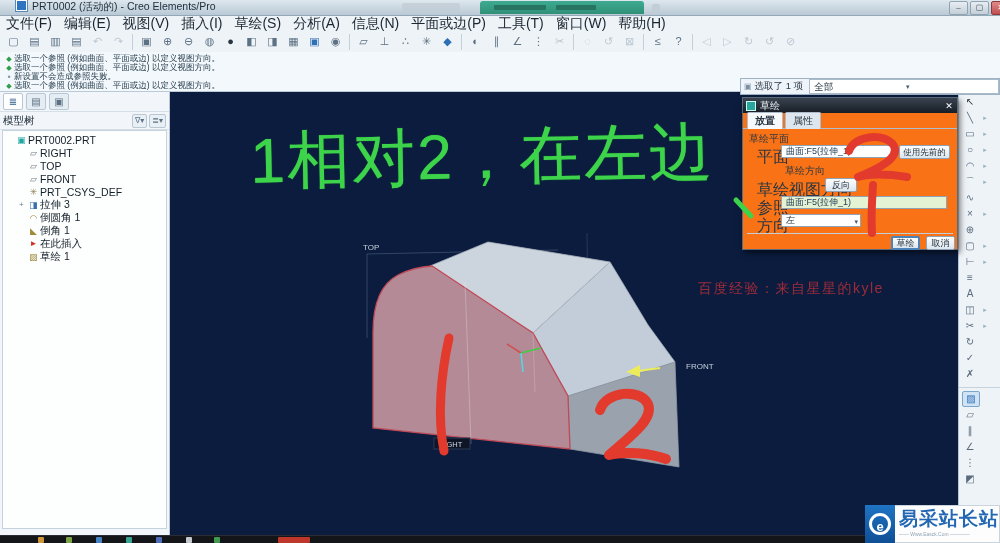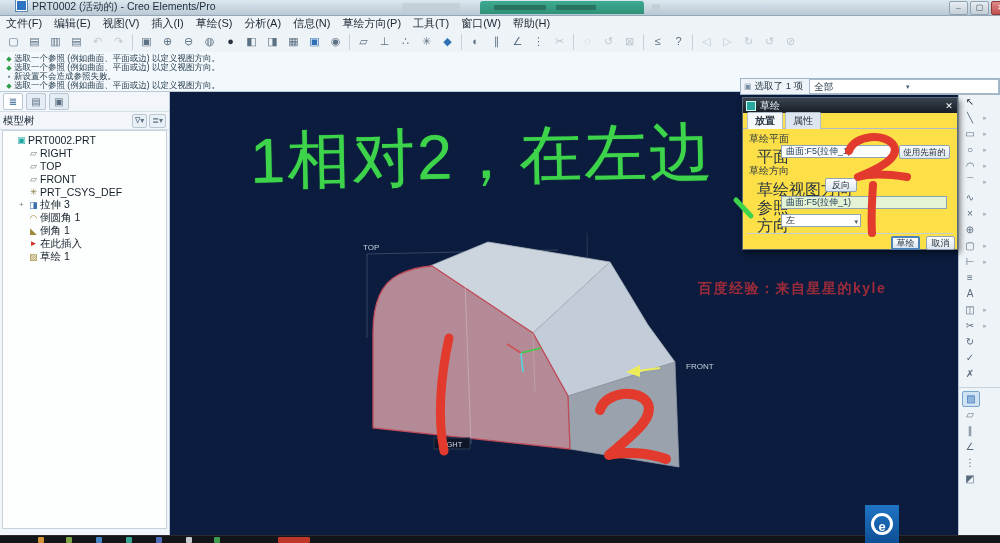--- a/index.html
+++ b/index.html
@@ -15,21 +15,21 @@
   .bg-tab{position:absolute;left:480px;top:1px;width:164px;height:13px;border-radius:3px 3px 0 0;
     background:linear-gradient(#35a88c,#2a8d74);opacity:.95;}
   .bg-tab i{position:absolute;top:4px;height:5px;background:#1f6f5b;border-radius:1px;}
   .bg-frag2{position:absolute;left:652px;top:4px;width:8px;height:8px;background:#c2cdd6;border-radius:2px;}
   .winbtns{position:absolute;right:2px;top:1px;display:flex;gap:2px;}
   .winbtn{width:17px;height:12px;font-size:8px;line-height:12px;text-align:center;color:#3c4c58;
     background:linear-gradient(#e8eef3,#c3ced7);border:1px solid #8fa3b2;border-radius:2px;}
   .winbtn.close{background:linear-gradient(#e08989,#c04f4f);color:#fff;border-color:#8f3a3a;}
   
   .menubar{position:absolute;left:0;top:16px;width:1000px;height:15px;background:#eef3f8;
-    display:flex;align-items:center;font-size:11px;color:#1c2630;}
+    display:flex;align-items:center;font-size:14px;color:#1c2630;}
   .menu-item{padding:0 6px;white-space:nowrap;}
   
   .toolbar{position:absolute;left:0;top:31px;width:1000px;height:21px;background:#eef3f8;
     border-bottom:1px solid #cdd8e2;display:flex;align-items:center;padding-left:3px;}
   .tbcell{width:17px;height:17px;margin:0 1px;font-size:11px;line-height:17px;text-align:center;
     color:#5d7184;border:1px solid transparent;border-radius:2px;}
   .tbcell.gray{color:#bcc7d1;}
   .tbcell.dark{color:#2a3540;}
   .tbcell.blue{color:#2e6fb5;}
   .tbcell.divider{width:1px;height:16px;margin:0 3px;background:#c4cfd9;border:none;border-radius:0;}
@@ -73,34 +73,34 @@
   .ticon.teal{color:#1fa8a2;}
   .ticon.plane{color:#6f7680;}
   .ticon.csys{color:#8a8050;}
   .ticon.feat{color:#3a6fae;}
   .ticon.feat2{color:#a08a3a;}
   .ticon.ins{color:#cc3322;font-size:8px;}
   
   .viewport{position:absolute;left:170px;top:0;width:788px;height:443px;background:#0b1c3e;overflow:hidden;}
   .note{position:absolute;left:80px;top:22px;font-size:63px;letter-spacing:2px;color:#3dd34b;
     transform:rotate(-1.2deg);white-space:nowrap;text-shadow:0 0 1px #2aa838;}
-  .credit{position:absolute;left:528px;top:188px;font-size:14px;font-weight:bold;color:#9e2b3a;
+  .credit{position:absolute;left:528px;top:188px;font-size:14px;font-weight:normal;color:#9e2b3a;
     letter-spacing:1.5px;white-space:nowrap;}
   
   .rtb{position:absolute;left:958px;top:0;width:42px;height:443px;background:#eef3f8;
     border-left:1px solid #b5c4d2;box-sizing:border-box;padding-top:2px;}
   .rrow{height:16px;display:flex;align-items:center;padding-left:3px;}
   .rrow.divider{height:5px;border-bottom:1px solid #c6d2dc;margin-bottom:3px;padding:0;}
   .rmain{width:16px;height:14px;font-size:10px;line-height:14px;text-align:center;color:#5a6b7c;border-radius:2px;}
   .rrow.dark .rmain{color:#202b36;}
   .rrow.active .rmain{background:#cfe3f5;border:1px solid #7aa6cc;color:#2e6fb5;}
   .rfly{width:14px;font-size:7px;color:#9fb0bf;text-align:center;}
   
   .dialog{position:absolute;left:742px;top:97px;width:216px;height:153px;z-index:40;
-    background:#fde047;border:1px solid #5a6a78;box-shadow:2px 3px 6px rgba(0,0,0,.55);box-sizing:border-box;}
+    background:#f97316;border:1px solid #5a6a78;box-shadow:2px 3px 6px rgba(0,0,0,.55);box-sizing:border-box;}
   .dlg-title{position:absolute;left:0;top:0;right:0;height:15px;
     background:linear-gradient(#39434f,#171d26);display:flex;align-items:center;
     font-size:10px;color:#f0f4f8;}
   .dlg-icon{width:8px;height:8px;background:#2aa6a0;border:1px solid #cfe;margin:0 4px 0 3px;}
   .dlg-title .dtl{flex:1;}
   .dlg-close{width:16px;text-align:center;font-size:9px;color:#fff;}
   .dlg-tabs{position:absolute;left:0;top:15px;right:0;height:15px;border-bottom:1px solid #aebccb;
     display:flex;align-items:center;padding-left:4px;font-size:10px;color:#2a3642;}
   .dtab{padding:1px 7px;border:1px solid #aebccb;border-bottom:none;background:#dde6ee;margin-right:2px;
     border-radius:2px 2px 0 0;}
@@ -163,21 +163,21 @@
 
   <div class="menubar">
 
   <span class="menu-item">文件(F)</span>
       <span class="menu-item">编辑(E)</span>
       <span class="menu-item">视图(V)</span>
       <span class="menu-item">插入(I)</span>
       <span class="menu-item">草绘(S)</span>
       <span class="menu-item">分析(A)</span>
       <span class="menu-item">信息(N)</span>
-      <span class="menu-item">草绘方向(P)</span>
+      <span class="menu-item">平面或边(P)</span>
       <span class="menu-item">工具(T)</span>
       <span class="menu-item">窗口(W)</span>
       <span class="menu-item">帮助(H)</span>
     </div>
 
   <div class="toolbar">
 
   <span class="tbcell">▢</span>
       <span class="tbcell">▤</span>
       <span class="tbcell">▥</span>
@@ -512,21 +512,21 @@
       <span class="dlg-close">✕</span>
     </div>
     <div class="dlg-tabs">
       <span class="dtab active">放置</span>
       <span class="dtab">属性</span>
     </div>
     <span class="dcap" style="top:34px;">草绘平面</span>
     <span class="dlabel" style="left:14px;top:49px;">平面</span>
     <span class="dfield" style="left:38px;top:47px;width:114px;">曲面:F5(拉伸_1)</span>
     <span class="dbtn" style="left:156px;top:47px;width:51px;font-size:8.5px;">使用先前的</span>
-    <span class="dcap" style="top:66px;">草绘方向</span>
+    <span class="dcap" style="top:66px;margin-left:36px;">草绘方向</span>
     <span class="dlabel" style="left:14px;top:82px;">草绘视图方向</span>
     <span class="dbtn" style="left:82px;top:80px;width:32px;">反向</span>
     <span class="dlabel" style="left:14px;top:100px;">参照</span>
     <span class="dfield green" style="left:38px;top:98px;width:166px;">曲面:F5(拉伸_1)</span>
     <span class="dlabel" style="left:14px;top:118px;font-family:Liberation Serif, serif;">方向</span>
     <span class="ddrop" style="left:38px;top:116px;width:80px;">
       <span>左</span>
       <span class="da">▾</span>
     </span>
     <span class="dsep" style="top:135px;"></span>
@@ -550,15 +550,19 @@
     <span class="tb-blob"></span>
     <span class="tb-blob"></span>
     <span class="tb-blob"></span>
     <span class="tb-blob"></span>
   </div>
 
   <div class="watermark">
     <div class="wm-logo">
       <div class="wm-glyph">e</div>
     </div>
+    <div class="wm-body">
+      <div class="wm-title">易采站长站</div>
+      <div class="wm-sub">—— Www.Easck.Com ————</div>
+    </div>
   </div>
 
 </div>
 
 </body></html>

